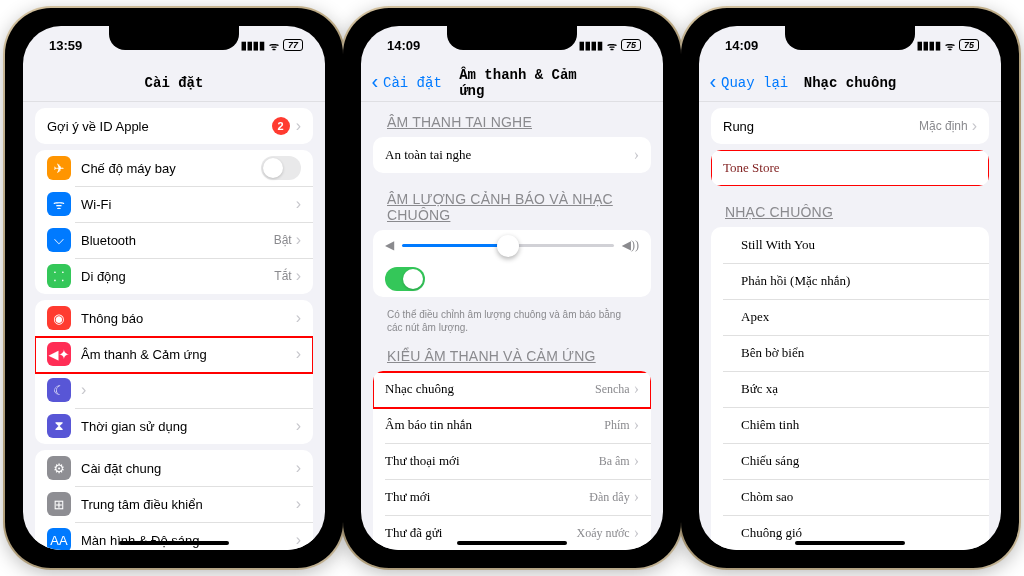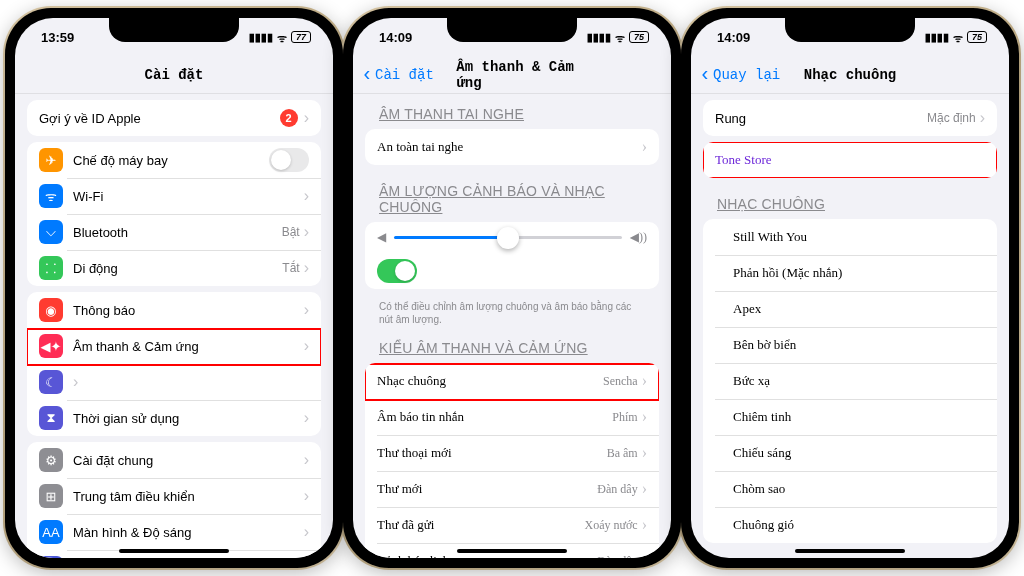--- a/index.html
+++ b/index.html
@@ -11,21 +11,21 @@
     display: flex;
     justify-content: space-around;
     align-items: center;
     padding: 10px 5px;
   }
   .phone {
     width: 374px;
     height: 560px;
     background: #000;
     border-radius: 46px;
-    padding: 10px;
+    padding: 18px;
     position: relative;
     box-shadow: 0 4px 20px rgba(0,0,0,0.3);
   }
   .phone::before {
     content: "";
     position: absolute;
     left: -2px; right: -2px; top: -2px; bottom: -2px;
     border-radius: 48px;
     background: linear-gradient(135deg,#e8d5b0 0%,#c9b48a 50%,#e8d5b0 100%);
     z-index: -1;
@@ -232,21 +232,21 @@
   .home-indicator {
     position: absolute;
     bottom: 5px;
     left: 50%;
     transform: translateX(-50%);
     width: 110px;
     height: 4px;
     background: #000;
     border-radius: 3px;
   }
-  .link-blue { color: #6d28d9; }
+  .link-blue { color: #7f1d1d; }
   .ringtone-indent { padding-left: 30px; }
 </style>
 </head>
 <body>
 
 <div class="phone">
   <div class="screen">
     <div class="notch"></div>
     <div class="status-bar">
       <span>13:59</span>

